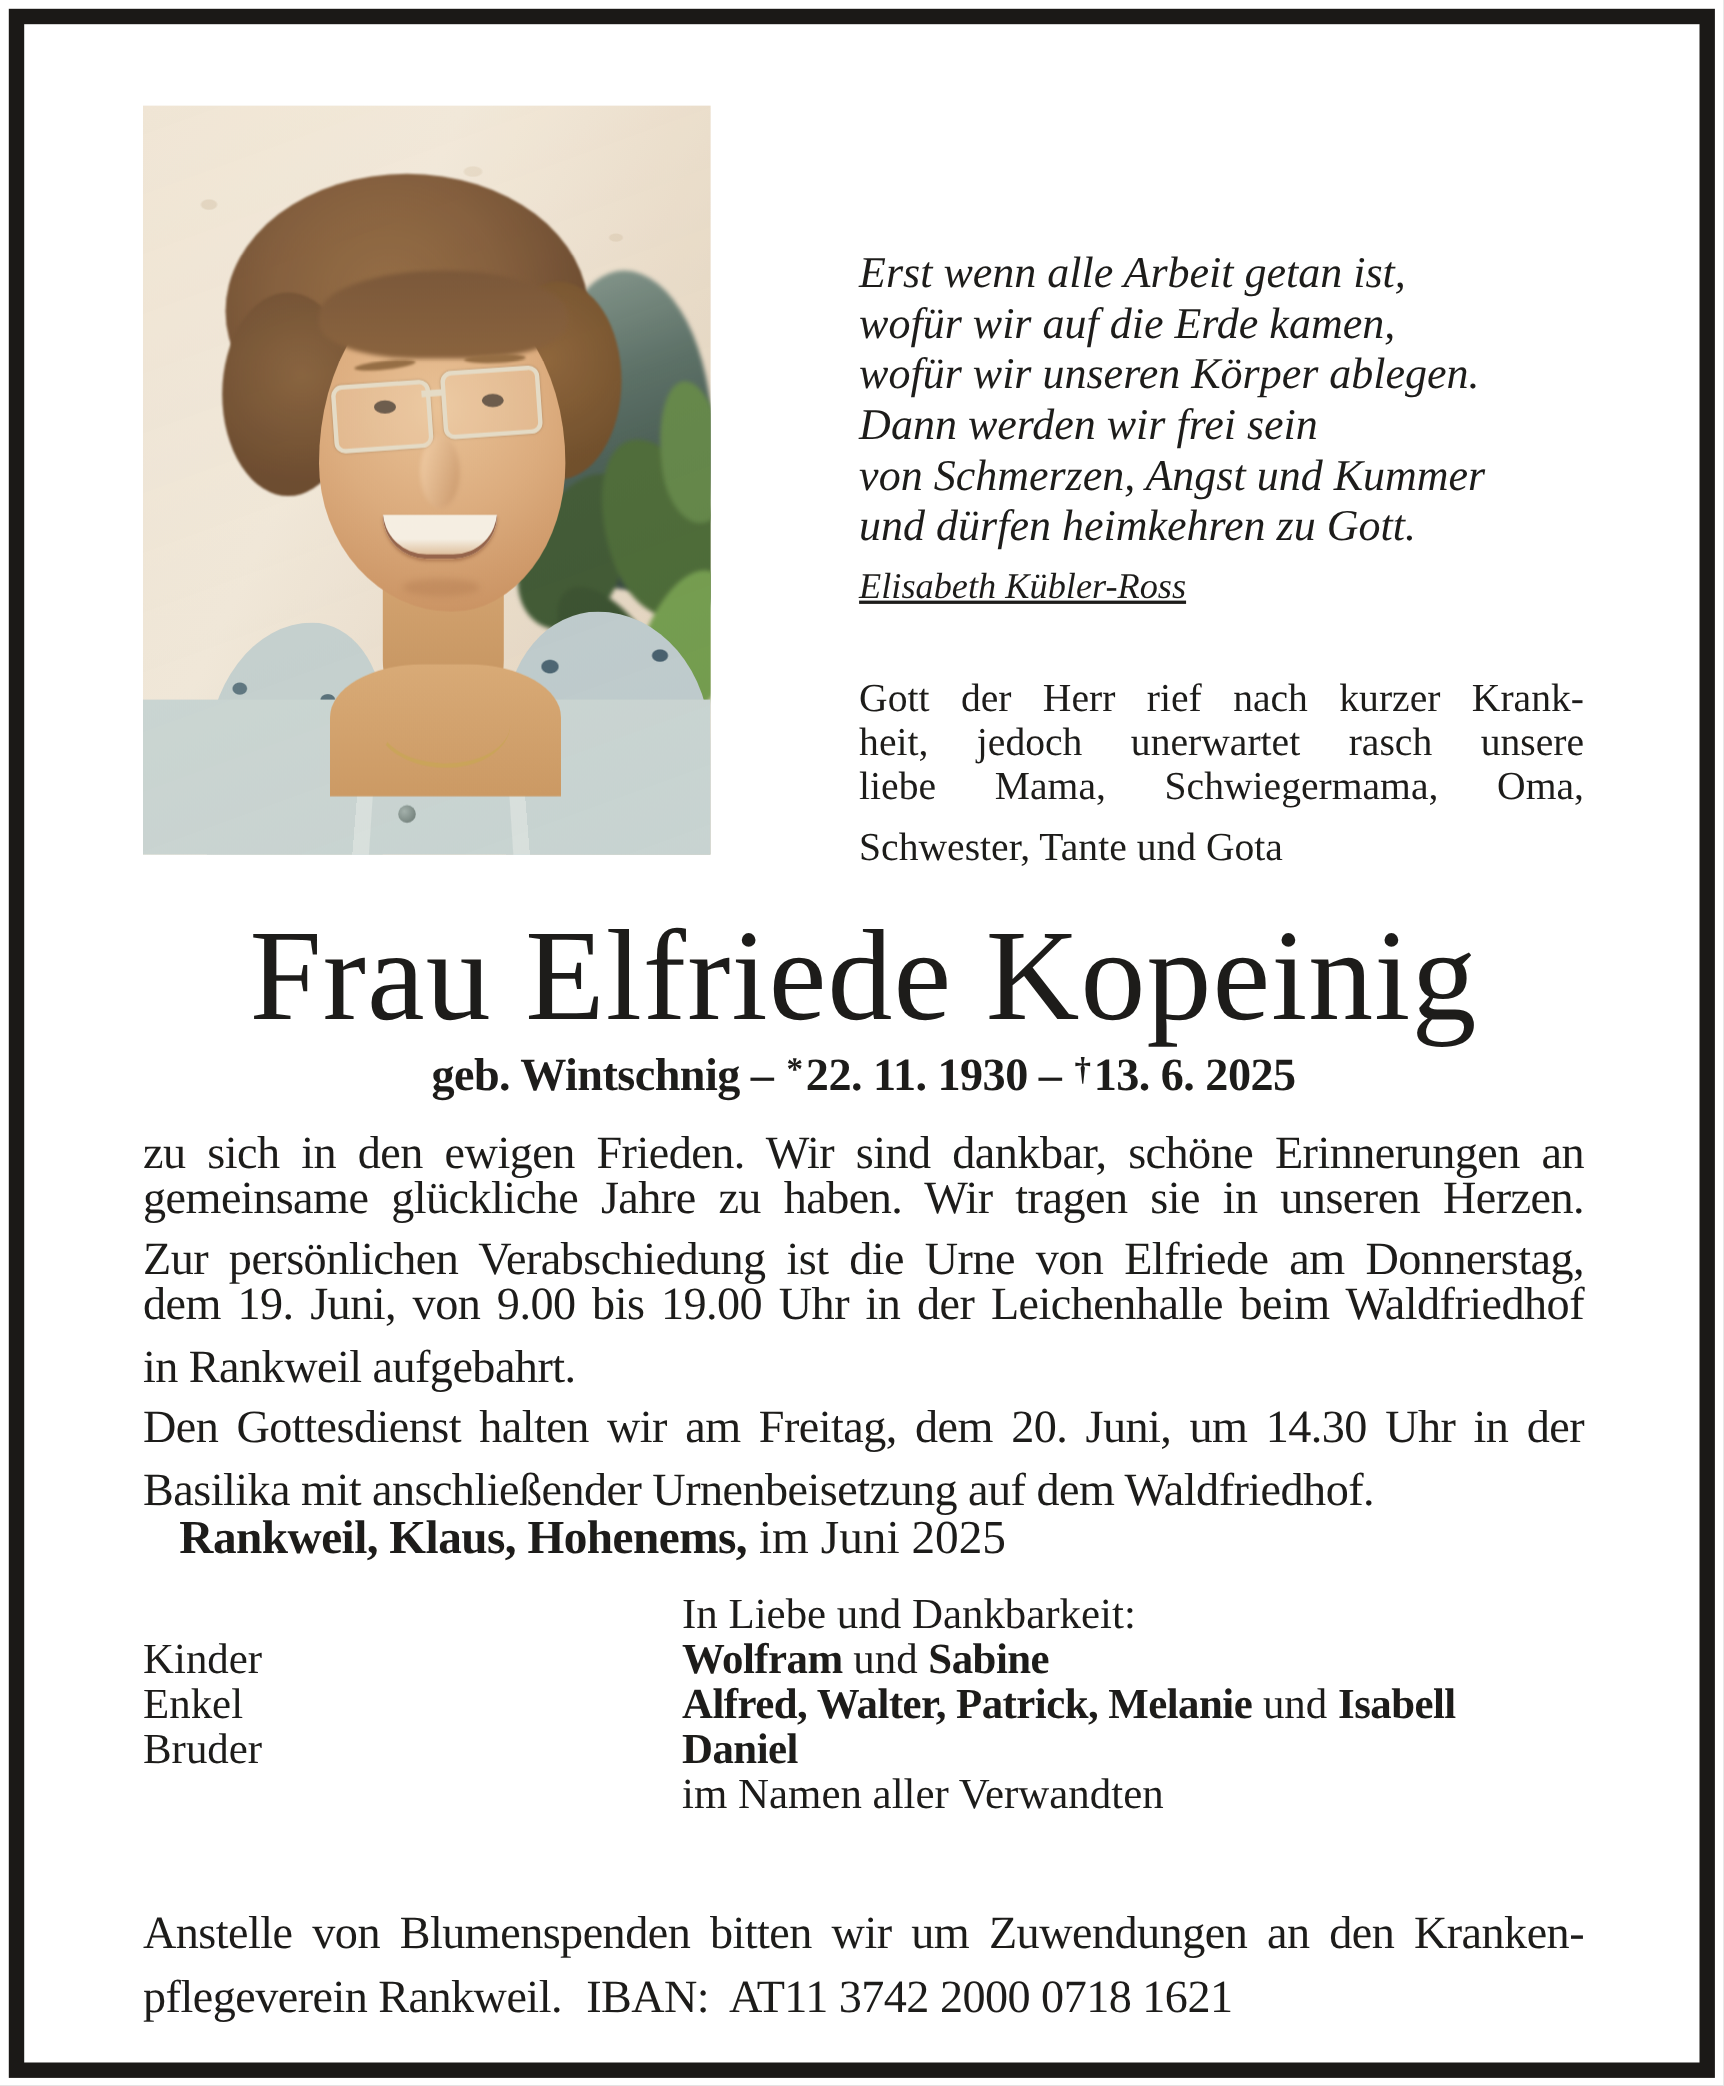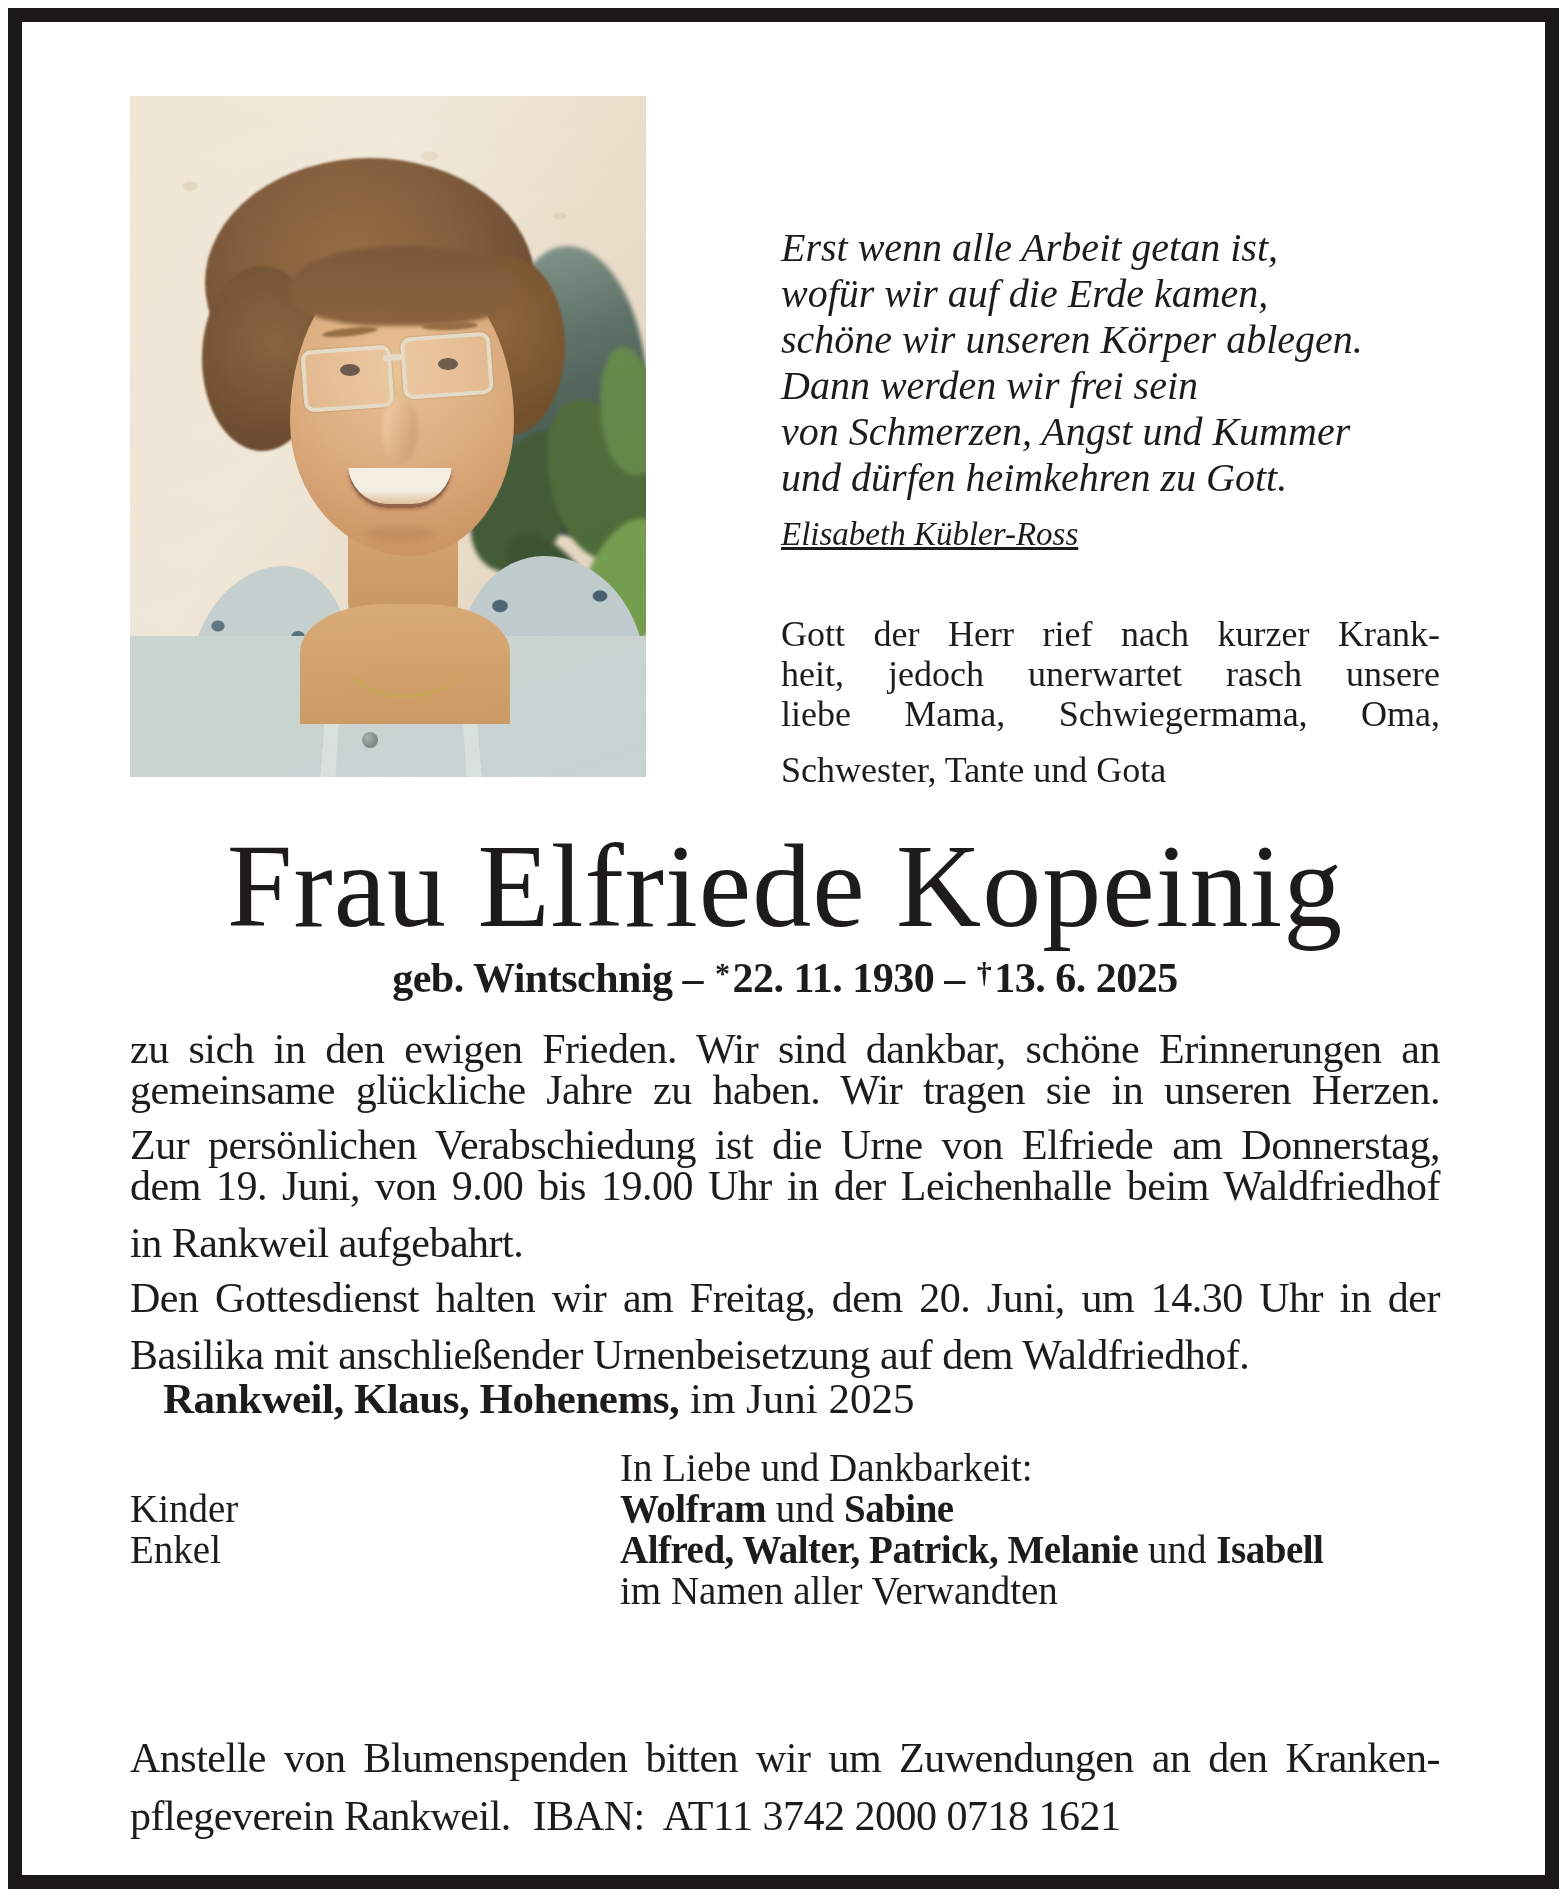--- a/index.html
+++ b/index.html
@@ -151,21 +151,21 @@
     <div class="nose"></div>
     <div class="smile"></div>
     <div class="chin-line"></div>
     <div class="button"></div>
     <div class="photo-cast"></div>
   </div>
 
   <div class="quote">
     <div>Erst wenn alle Arbeit getan ist,</div>
     <div>wofür wir auf die Erde kamen,</div>
-    <div>schöne wir unseren Körper ablegen.</div>
+    <div>wofür wir unseren Körper ablegen.</div>
     <div>Dann werden wir frei sein</div>
     <div>von Schmerzen, Angst und Kummer</div>
     <div>und dürfen heimkehren zu Gott.</div>
     <div class="quote-attr">Elisabeth Kübler-Ross</div>
   </div>
 
   <div class="intro">
     <div class="jl">Gott der Herr rief nach kurzer Krank-</div>
     <div class="jl">heit, jedoch unerwartet rasch unsere</div>
     <div class="jl">liebe Mama, Schwiegermama, Oma,</div>
@@ -204,20 +204,24 @@
       <div class="fam-names"><span class="b">Wolfram</span><span> und </span><span class="b">Sabine</span></div>
     </div>
     <div class="fam-row">
       <div class="fam-label"></div>
     </div>
     <div class="fam-row">
       <div class="fam-label">Enkel</div>
       <div class="fam-names"><span class="b">Alfred, Walter, Patrick, Melanie</span><span> und </span><span class="b">Isabell</span></div>
     </div>
     <div class="fam-row">
+      <div class="fam-label">Bruder</div>
+      <div class="fam-names"><span class="b">Daniel</span></div>
+    </div>
+    <div class="fam-row">
       <div class="fam-label"></div>
       <div class="fam-names">im Namen aller Verwandten</div>
     </div>
   </div>
 
   <div class="donation">
     <div class="jl">Anstelle von Blumenspenden bitten wir um Zuwendungen an den Kranken-</div>
     <div class="jl-end"><span>pflegeverein Rankweil.</span><span class="iban-label">IBAN:</span><span class="iban-number">AT11 3742 2000 0718 1621</span></div>
   </div>
 </div>

